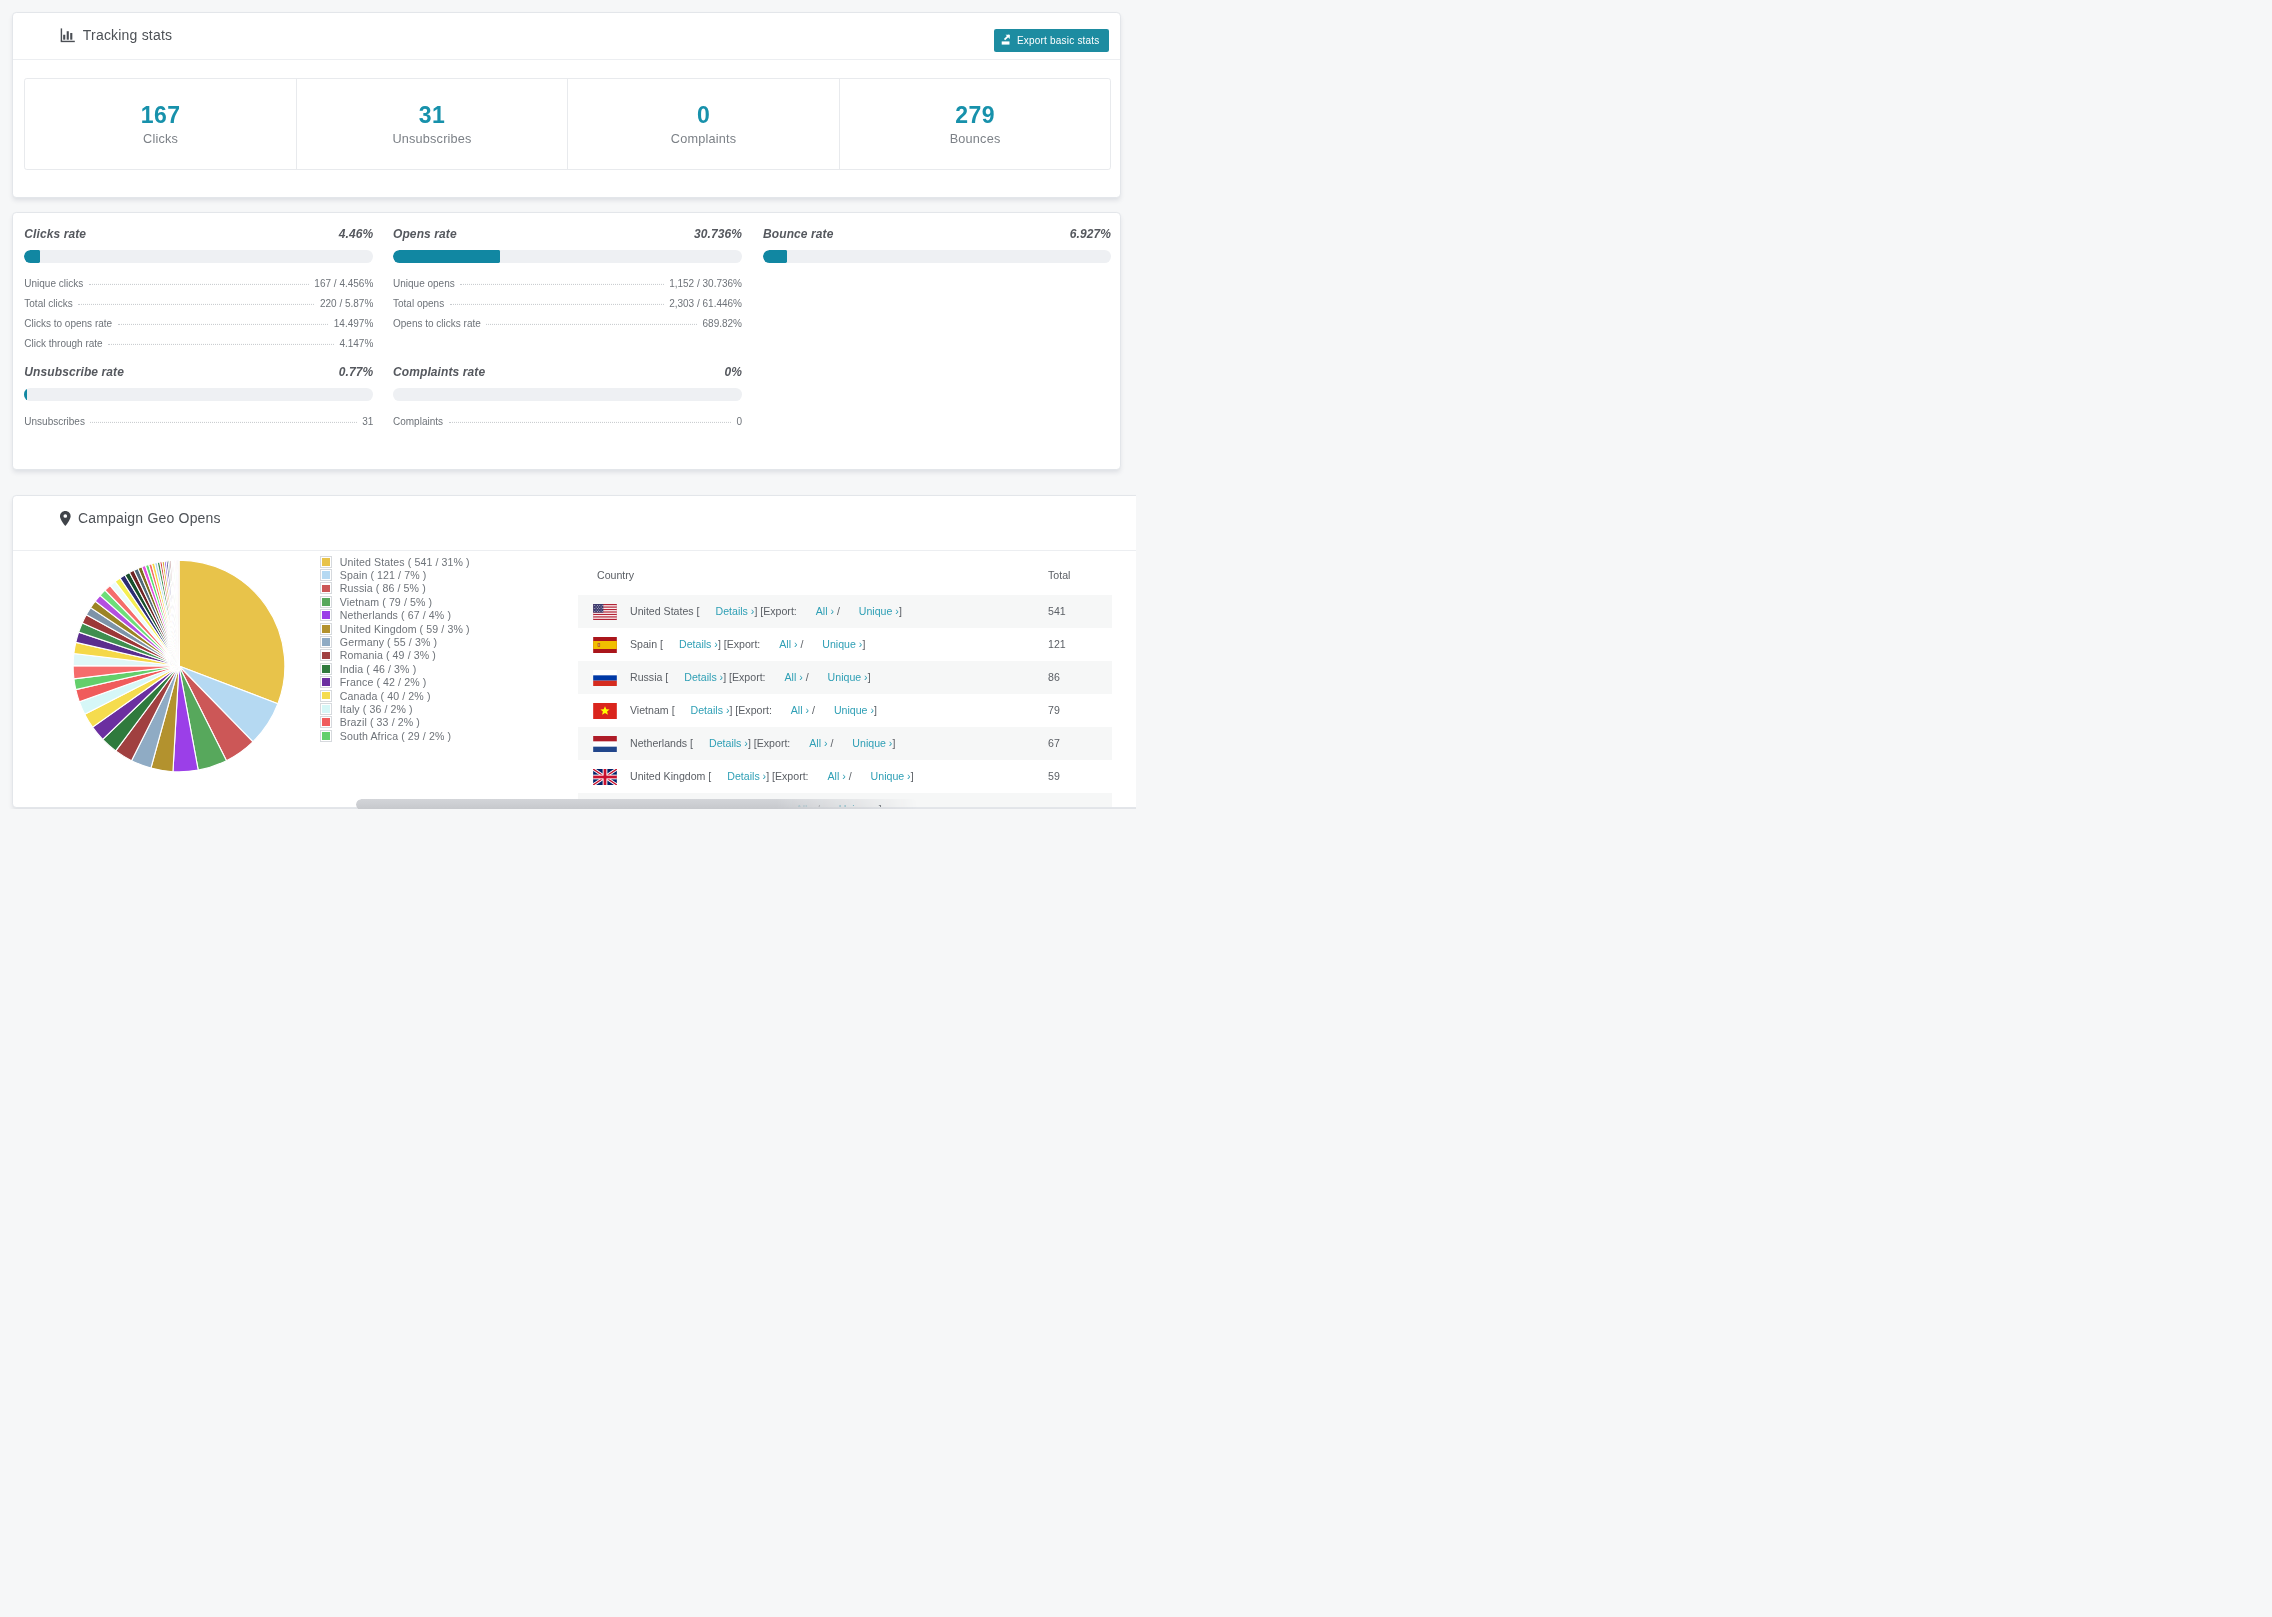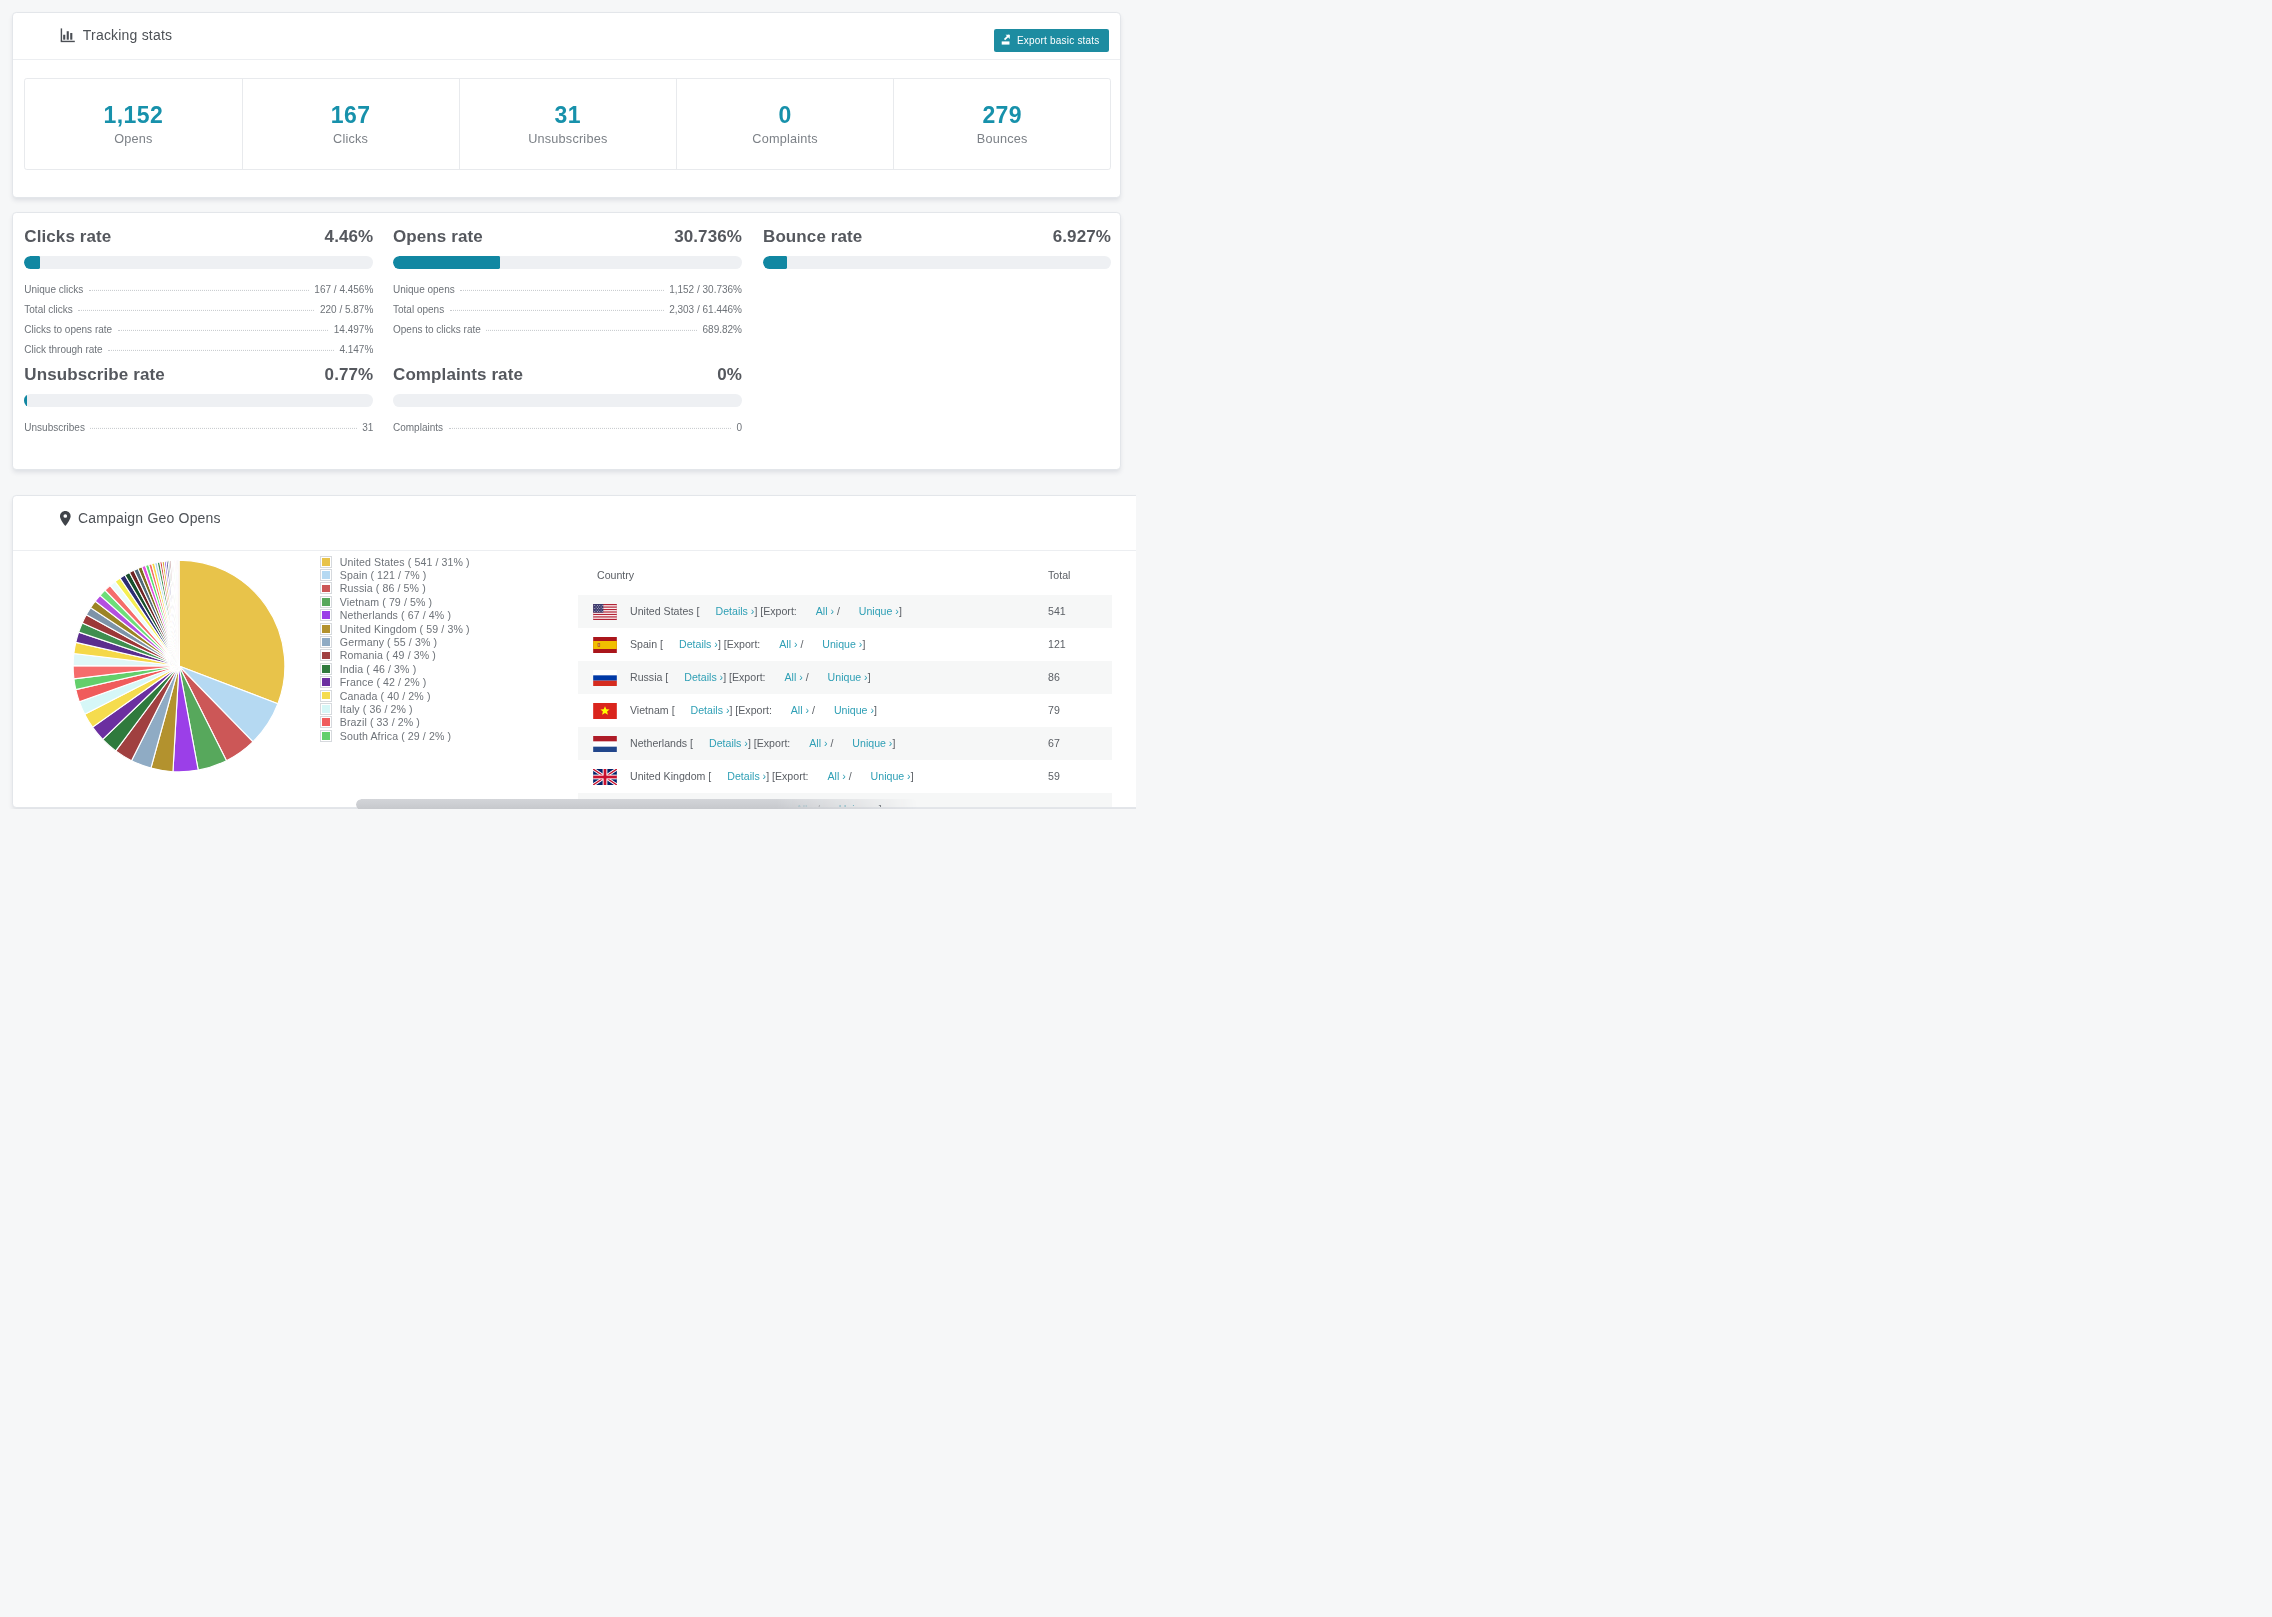--- a/index.html
+++ b/index.html
@@ -26,21 +26,21 @@
   .stat-boxes { position:absolute; left:11.3px; top:65px; width:1087px; height:92px;
     display:flex; border:0.7px solid #e8eaed; border-radius:2.8px; background:#fff; }
   .stat-box { flex:1; display:flex; flex-direction:column; align-items:center; justify-content:center; gap:2.8px; }
   .stat-box + .stat-box { border-left:0.7px solid #e8eaed; }
   .stat-value { font-size:23px; font-weight:700; color:#1791ab; letter-spacing:0.4px; }
   .stat-label { font-size:12.7px; color:#7c8187; letter-spacing:0.2px; }
 
   
   .rate { position:absolute; }
   .rate-head { display:flex; align-items:baseline; justify-content:space-between; margin-bottom:9.2px; }
-  .rate-title,.rate-value { font-size:17px; font-weight:700; color:#55585e; letter-spacing:0.1px; }
+  .rate-title,.rate-value { font-size:12px; font-weight:700; color:#55585e; letter-spacing:0.1px;font-style:italic; }
   .bar { height:12.7px; background:#eef0f3; border-radius:6.4px; overflow:hidden; }
   .bar-fill { height:100%; background:#1187a2; border-radius:6.4px 1.4px 1.4px 6.4px; }
   .rate-rows { margin-top:15px; }
   .detail-row { display:flex; align-items:baseline; height:20px; font-size:10px; color:#6e7379; }
   .leader { flex:1; border-bottom:0.7px dotted #c6c9cd; margin:0 5.6px; transform:translateY(-2.1px); }
   .d-value { white-space:nowrap; }
 
   
   .pie-svg { position:absolute; left:58px; top:62px; }
   .legend { position:absolute; left:307px; top:59px; list-style:none; }
@@ -93,24 +93,20 @@
         <svg width="11.3" height="11.3" viewBox="0 0 16 16">
           <path d="M5 8 L11.5 1.5" stroke="#fff" stroke-width="2.6" fill="none"></path>
           <path d="M6.5 1 L12.5 1 L12.5 7" fill="#fff"></path>
           <rect x="1" y="10.5" width="11" height="4.5" fill="#fff"></rect>
         </svg>
       </span>
       <span>Export basic stats</span>
     </button>
     <div class="hdr-divider" style="top:46px"></div>
     <div class="stat-boxes" id="statBoxes">
-        <div class="stat-box">
-    <div class="stat-value">1,152</div>
-    <div class="stat-label">Opens</div>
-  </div>
         <div class="stat-box">
     <div class="stat-value">167</div>
     <div class="stat-label">Clicks</div>
   </div>
         <div class="stat-box">
     <div class="stat-value">31</div>
     <div class="stat-label">Unsubscribes</div>
   </div>
         <div class="stat-box">
     <div class="stat-value">0</div>

